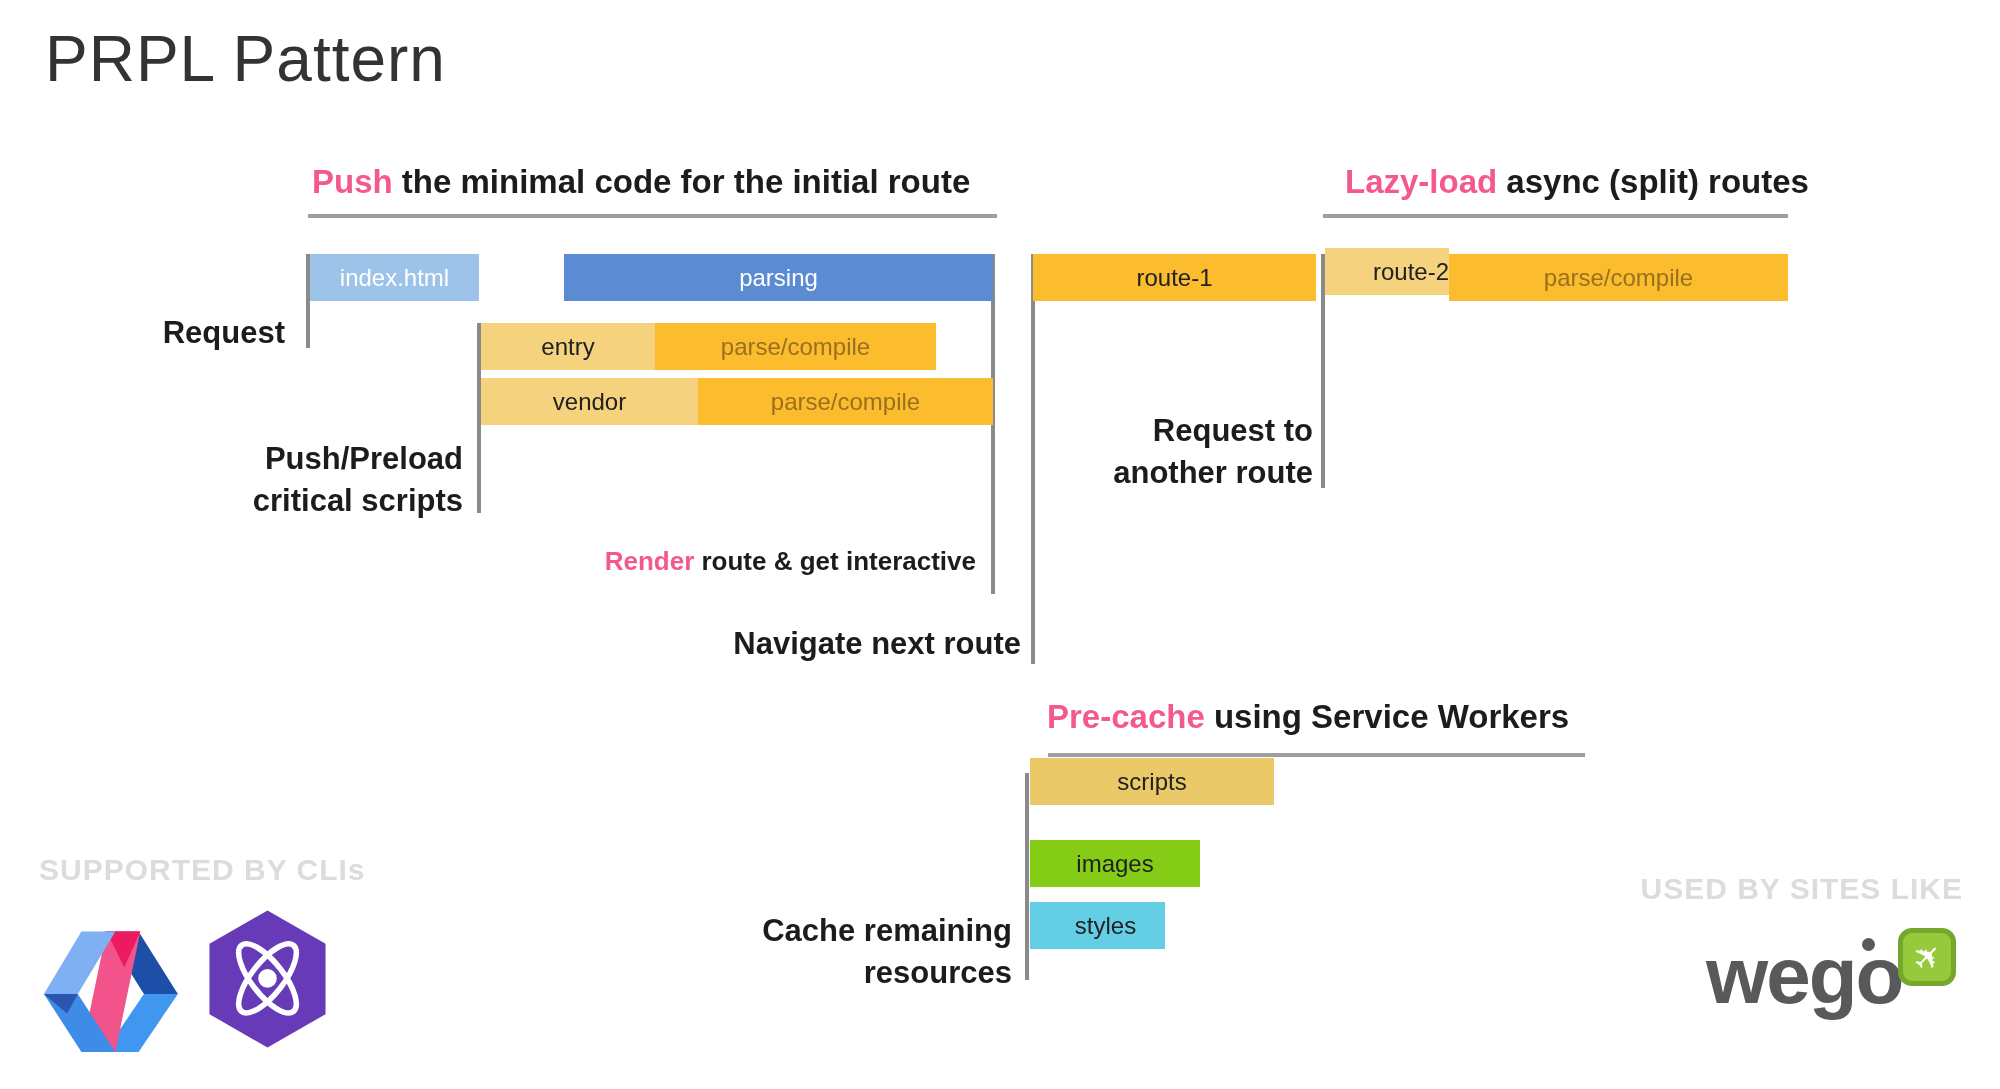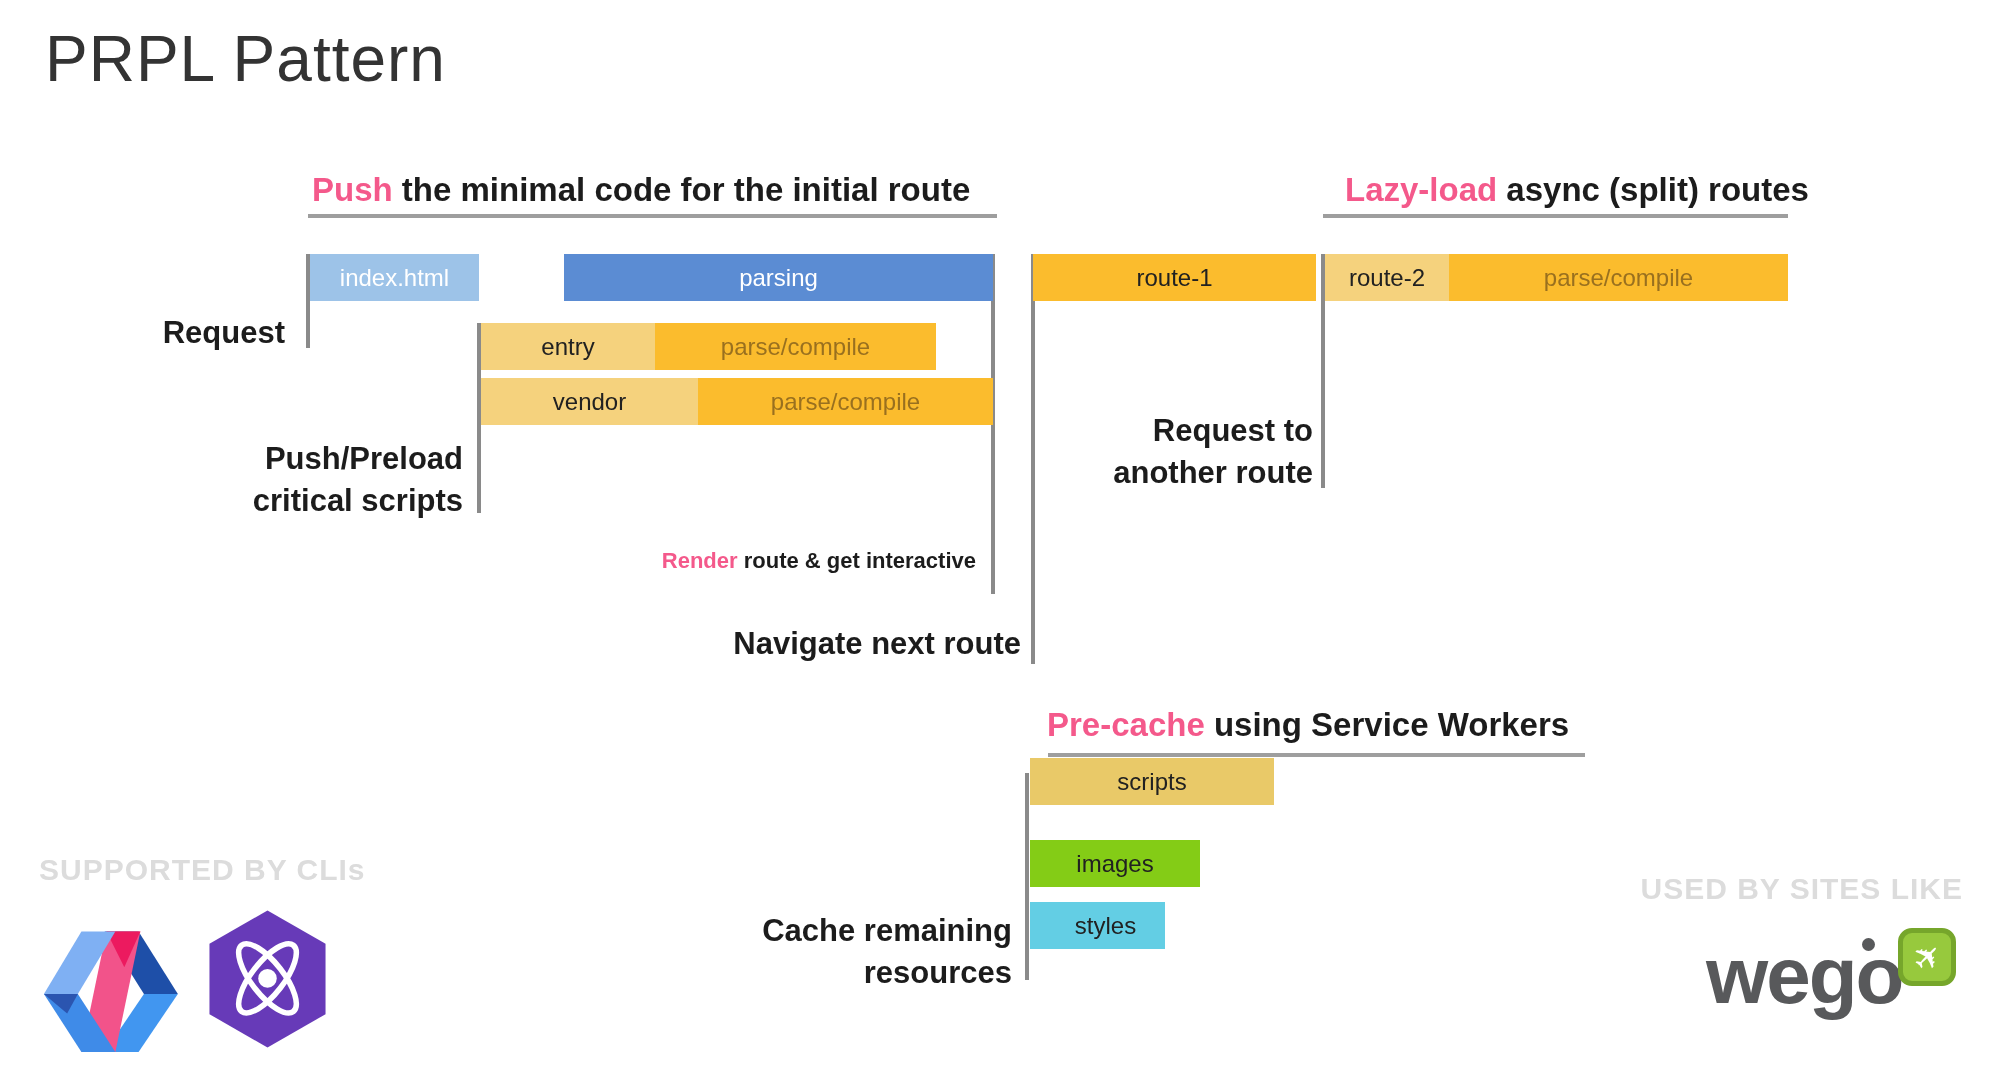--- a/index.html
+++ b/index.html
@@ -5,42 +5,42 @@
   html,body{margin:0;padding:0;background:#ffffff;}
   .canvas{
     position:relative;width:2000px;height:1089px;background:#ffffff;
     font-family:"Liberation Sans", sans-serif;color:#202124;overflow:hidden;
   }
   .slide-title{
     position:absolute;left:45px;top:22px;font-size:64px;font-weight:300;
     color:#333333;letter-spacing:1px;white-space:nowrap;
   }
   .section-heading{
-    position:absolute;font-size:33px;font-weight:bold;white-space:nowrap;color:#1c1c1c;margin-top:8px;
+    position:absolute;font-size:33px;font-weight:bold;white-space:nowrap;color:#1c1c1c;
   }
   .hl{color:#F4598B;}
   .hrule{position:absolute;height:4px;background:#9e9e9e;}
   .vline{position:absolute;width:4px;background:#8a8a8a;}
   .bar{
     position:absolute;height:47px;display:flex;align-items:center;justify-content:center;
     font-size:24px;white-space:nowrap;
   }
   .bar.blue-light{background:#9DC3E8;color:#ffffff;}
   .bar.blue{background:#5B8CD3;color:#ffffff;}
   .bar.amber{background:#FBBC2D;color:#212121;}
   .bar.amber-light{background:#F5D27D;color:#212121;}
   .bar.amber.pc{color:#99701F;}
   .bar.tan{background:#E9C968;color:#212121;}
   .bar.green{background:#84cc16;color:#212121;}
   .bar.cyan{background:#63CEE4;color:#212121;padding-left:16px;}
   .row-label{
     position:absolute;font-size:31px;font-weight:bold;color:#1c1c1c;
     text-align:right;line-height:42px;white-space:nowrap;
   }
-  .row-label.big{font-size:22px;}
+  .row-label.big{font-size:26px;}
   .caption{
     position:absolute;font-size:30px;font-weight:bold;color:#DCDCDC;
     letter-spacing:1px;white-space:nowrap;
   }
   .caption.right{text-align:right;}
   .logo{position:absolute;}
   .wego-word{
     position:absolute;left:1706px;top:930px;font-size:80px;font-weight:bold;
     color:#58595B;letter-spacing:-2px;white-space:nowrap;
   }
@@ -87,21 +87,21 @@
 
   <div class="bar blue-light" style="left:310px;top:254px;width:169px;">
     <span>index.html</span>
   </div>
   <div class="bar blue" style="left:564px;top:254px;width:429px;text-align:center;">
     <span>parsing</span>
   </div>
   <div class="bar amber" style="left:1033px;top:254px;width:283px;">
     <span>route-1</span>
   </div>
-  <div class="bar amber-light" style="left:1325px;top:254px;width:124px;">
+  <div class="bar amber-light" style="left:1325px;top:248px;width:124px;justify-content:flex-end;">
     <span>route-2</span>
   </div>
   <div class="bar amber pc" style="left:1449px;top:254px;width:339px;">
     <span>parse/compile</span>
   </div>
 
   <div class="bar amber-light" style="left:481px;top:323px;width:174px;">
     <span>entry</span>
   </div>
   <div class="bar amber pc" style="left:655px;top:323px;width:281px;">

